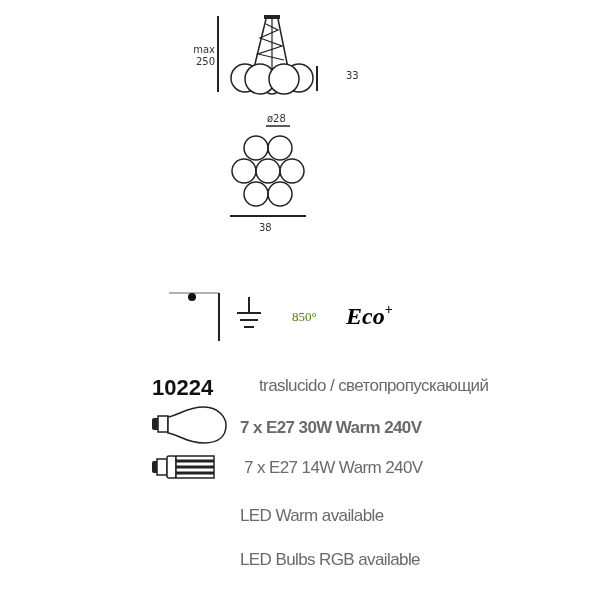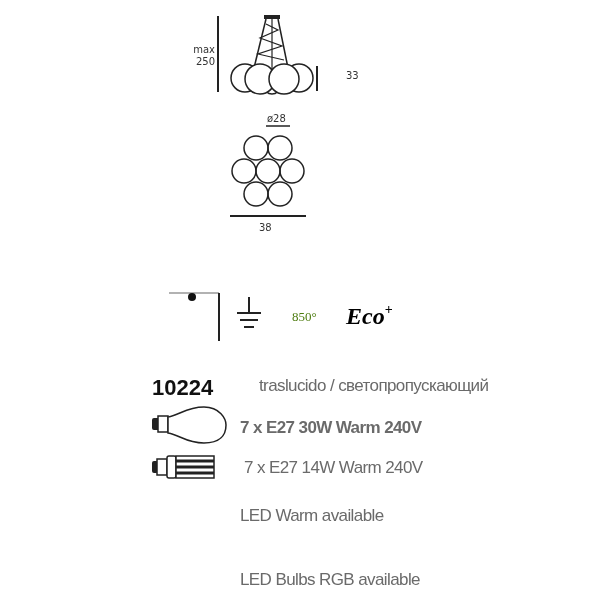--- a/index.html
+++ b/index.html
@@ -102,13 +102,13 @@
     <rect x="17" y="4" width="9" height="22" rx="2" fill="#fff" stroke="#222" stroke-width="1.5"></rect>
     <rect x="26" y="4" width="38" height="22" fill="#fff" stroke="#222" stroke-width="1.5"></rect>
     <line x1="26" y1="9" x2="64" y2="9" stroke="#222" stroke-width="3"></line>
     <line x1="26" y1="15" x2="64" y2="15" stroke="#222" stroke-width="3"></line>
     <line x1="26" y1="21" x2="64" y2="21" stroke="#222" stroke-width="3"></line>
   </svg>
 </div>
 <div class="abs spec" style="left:244px;top:458px;">7 x E27 14W Warm 240V</div>
 
 <div class="abs spec" style="left:240px;top:506px;">LED Warm available</div>
-<div class="abs spec" style="left:240px;top:550px;margin-top:20px;">LED Bulbs RGB available</div>
+<div class="abs spec" style="left:240px;top:550px;">LED Bulbs RGB available</div>
 
 </body></html>

